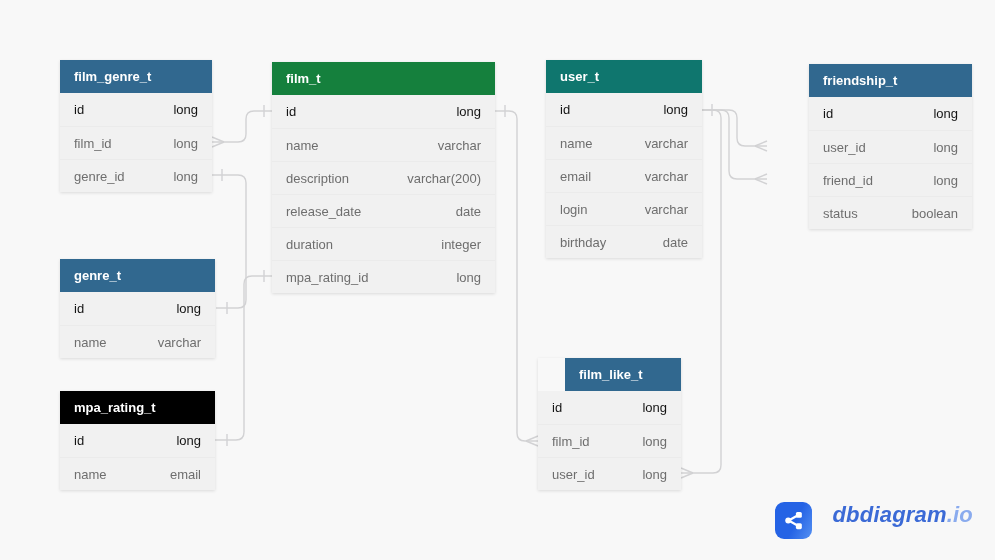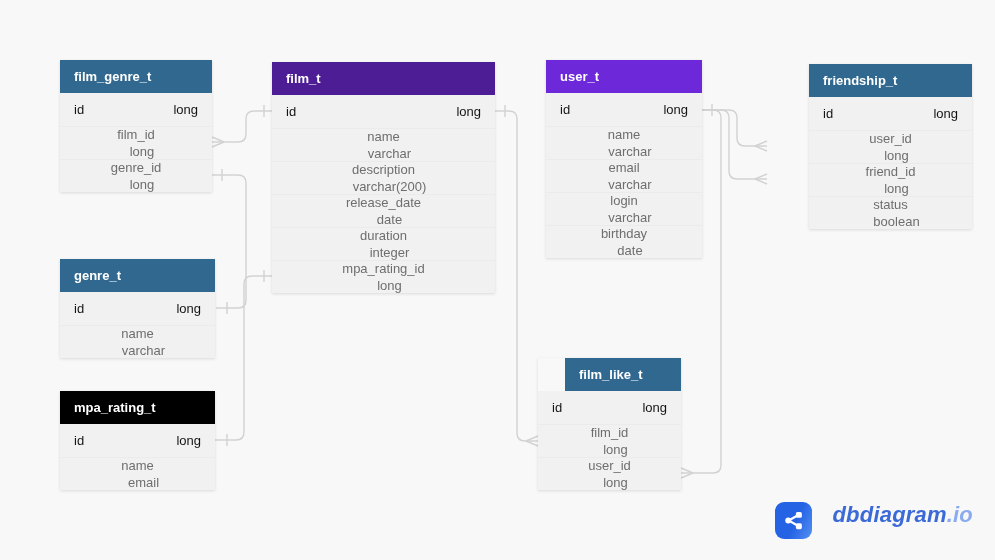--- a/index.html
+++ b/index.html
@@ -23,21 +23,21 @@
     color:#fff;font-weight:bold;font-size:13px;
     background:#31688f;
     cursor:move;
   }
   .row{
     height:33px;display:flex;align-items:center;justify-content:space-between;
     padding:0 14px;box-sizing:border-box;
     background:#f1f1f1;
     color:#6e6e6e;
   }
-  .row + .row{border-top:1px solid #ebebeb;flex-direction:column;}
+  .row + .row{border-top:1px solid #ebebeb;}
   .row.pk{color:#141414;font-weight:normal;}
   .fname{white-space:nowrap;}
   .ftype{white-space:nowrap;margin-left:12px;}
   #logo{
     position:absolute;right:22px;bottom:21px;z-index:3;
     display:flex;gap:20px;cursor:pointer;font-style:italic;
   }
   #logo-icon{
     width:37px;height:37px;border-radius:9px;
     background:linear-gradient(115deg,#2563e5 55%,#5490f2 100%);
@@ -86,21 +86,21 @@
       <div class="row">
         <span class="fname">film_id</span>
         <span class="ftype">long</span>
       </div>
       <div class="row">
         <span class="fname">genre_id</span>
         <span class="ftype">long</span>
       </div>
     </div>
     <div class="tbl" style="left: 272px; top: 62px; width: 223px;">
-      <div class="tbl-header" style="background: #4c1d95;">film_t</div>
+      <div class="tbl-header" style="background: #15803d;">film_t</div>
       <div class="row pk">
         <span class="fname">id</span>
         <span class="ftype">long</span>
       </div>
       <div class="row">
         <span class="fname">name</span>
         <span class="ftype">varchar</span>
       </div>
       <div class="row">
         <span class="fname">description</span>
@@ -113,21 +113,21 @@
       <div class="row">
         <span class="fname">duration</span>
         <span class="ftype">integer</span>
       </div>
       <div class="row">
         <span class="fname">mpa_rating_id</span>
         <span class="ftype">long</span>
       </div>
     </div>
     <div class="tbl" style="left: 546px; top: 60px; width: 156px;">
-      <div class="tbl-header" style="background: #6d28d9;">user_t</div>
+      <div class="tbl-header" style="background: #0f766e;">user_t</div>
       <div class="row pk">
         <span class="fname">id</span>
         <span class="ftype">long</span>
       </div>
       <div class="row">
         <span class="fname">name</span>
         <span class="ftype">varchar</span>
       </div>
       <div class="row">
         <span class="fname">email</span>

